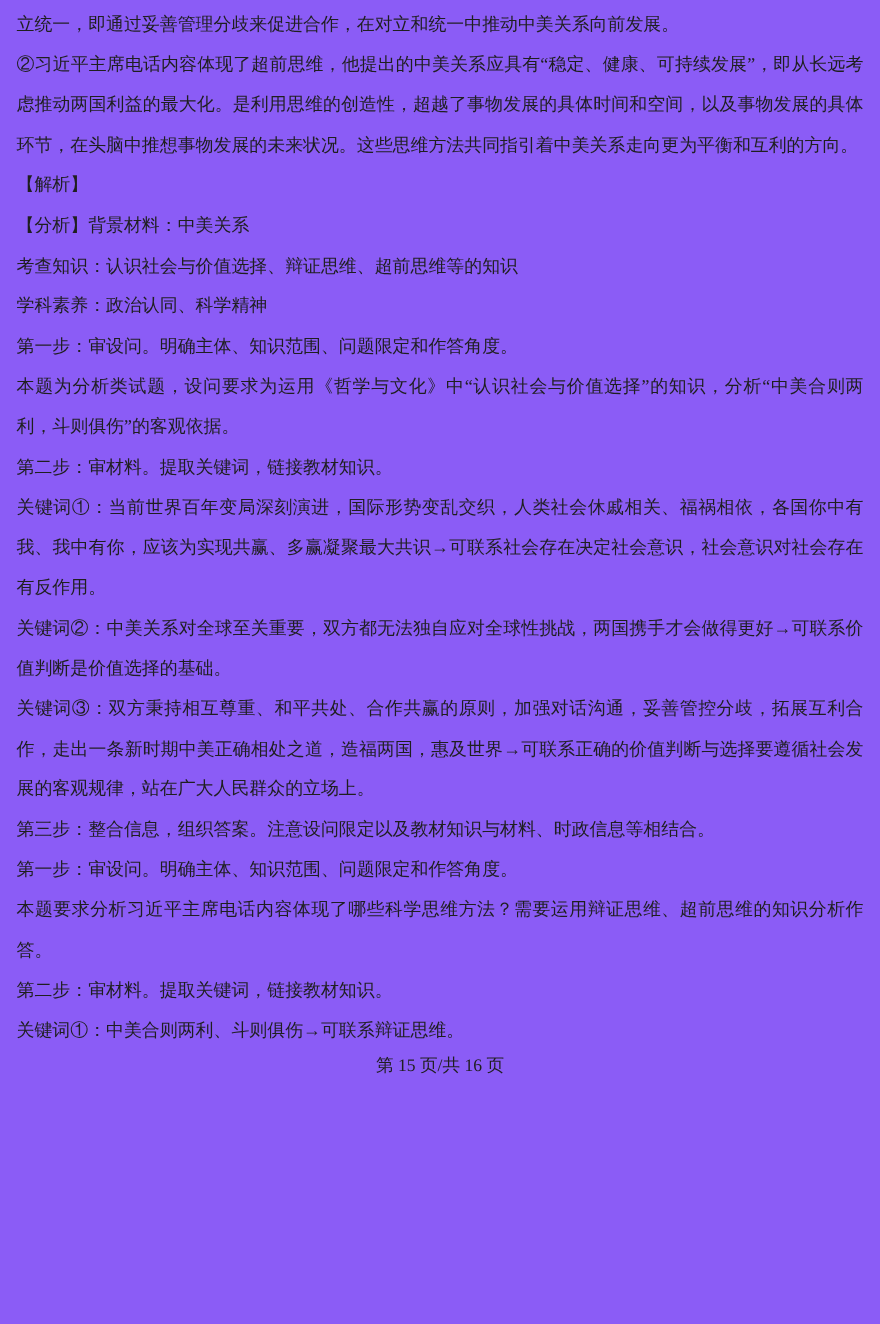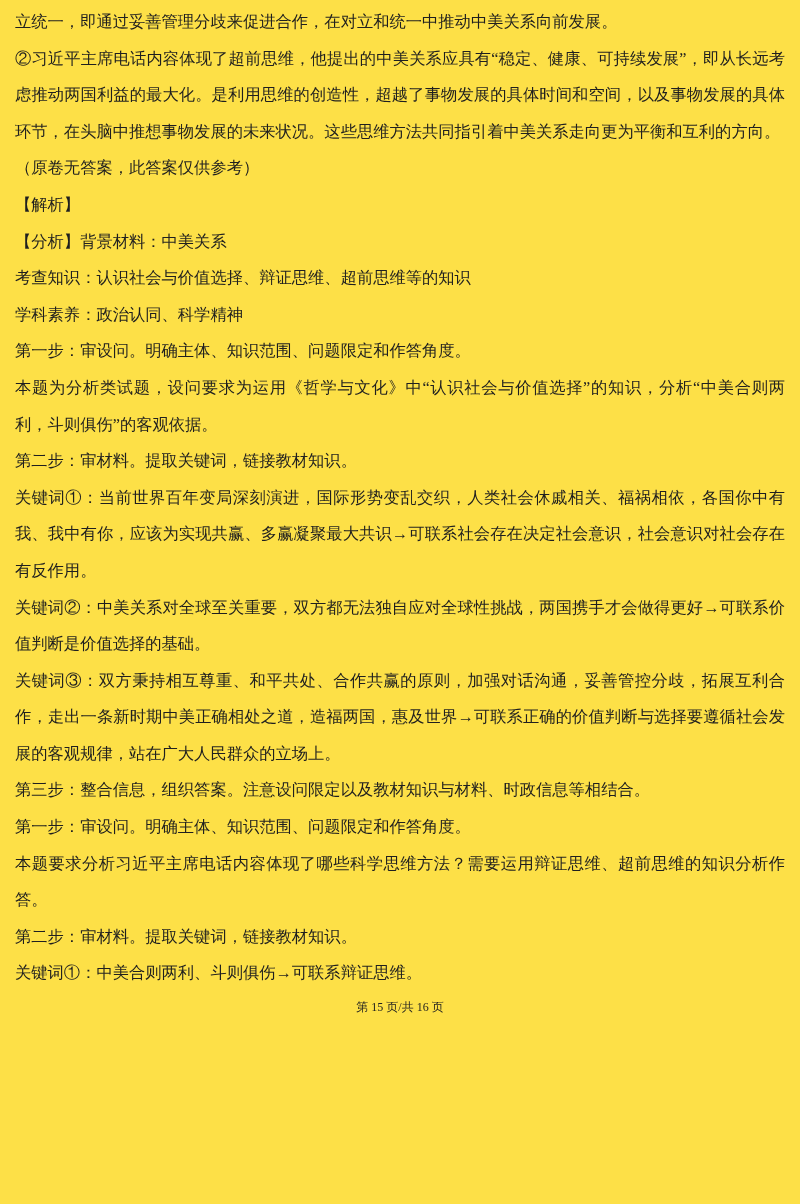--- a/index.html
+++ b/index.html
@@ -8,43 +8,42 @@
     width: 800px;
     height: 1204px;
     overflow: hidden;
     font-family: "Liberation Serif", "DejaVu Serif", serif;
     color: #1f1f1f;
   }
   .page {
     width: 800px;
     height: 1204px;
     padding: 4px 15px 0 15px;
-    background: #fde047;
+    background: #8b5cf6;
   }
   .page p {
     font-size: 16.3px;
     line-height: 36.6px;
     text-align: justify;
     text-justify: inter-ideograph;
     word-break: break-all;
   }
   .footer {
     text-align: center;
-    font-size: 12px;
+    font-size: 16px;
     line-height: 30px;
     white-space: nowrap;
   }
 </style>
 </head>
 <body>
 
 <div class="page">
   <p>立统一，即通过妥善管理分歧来促进合作，在对立和统一中推动中美关系向前发展。</p>
   <p>②习近平主席电话内容体现了超前思维，他提出的中美关系应具有“稳定、健康、可持续发展”，即从长远考虑推动两国利益的最大化。是利用思维的创造性，超越了事物发展的具体时间和空间，以及事物发展的具体环节，在头脑中推想事物发展的未来状况。这些思维方法共同指引着中美关系走向更为平衡和互利的方向。</p>
-  <p>（原卷无答案，此答案仅供参考）</p>
   <p>【解析】</p>
   <p>【分析】背景材料：中美关系</p>
   <p>考查知识：认识社会与价值选择、辩证思维、超前思维等的知识</p>
   <p>学科素养：政治认同、科学精神</p>
   <p>第一步：审设问。明确主体、知识范围、问题限定和作答角度。</p>
   <p>本题为分析类试题，设问要求为运用《哲学与文化》中“认识社会与价值选择”的知识，分析“中美合则两利，斗则俱伤”的客观依据。</p>
   <p>第二步：审材料。提取关键词，链接教材知识。</p>
   <p>关键词①：当前世界百年变局深刻演进，国际形势变乱交织，人类社会休戚相关、福祸相依，各国你中有我、我中有你，应该为实现共赢、多赢凝聚最大共识→可联系社会存在决定社会意识，社会意识对社会存在有反作用。</p>
   <p>关键词②：中美关系对全球至关重要，双方都无法独自应对全球性挑战，两国携手才会做得更好→可联系价值判断是价值选择的基础。</p>
   <p>关键词③：双方秉持相互尊重、和平共处、合作共赢的原则，加强对话沟通，妥善管控分歧，拓展互利合作，走出一条新时期中美正确相处之道，造福两国，惠及世界→可联系正确的价值判断与选择要遵循社会发展的客观规律，站在广大人民群众的立场上。</p>

